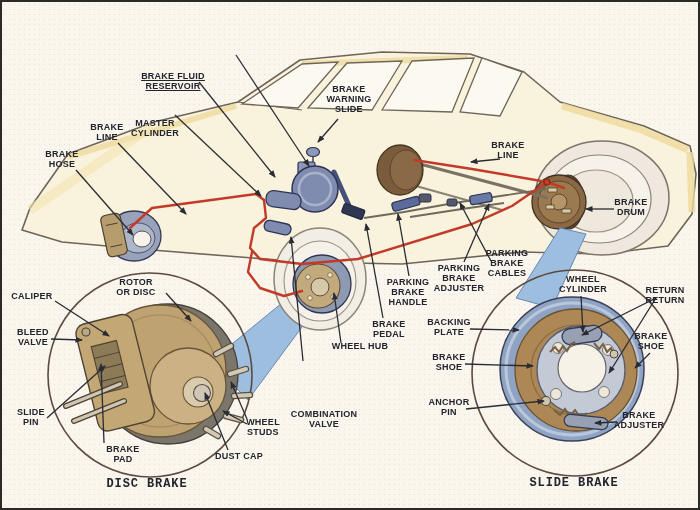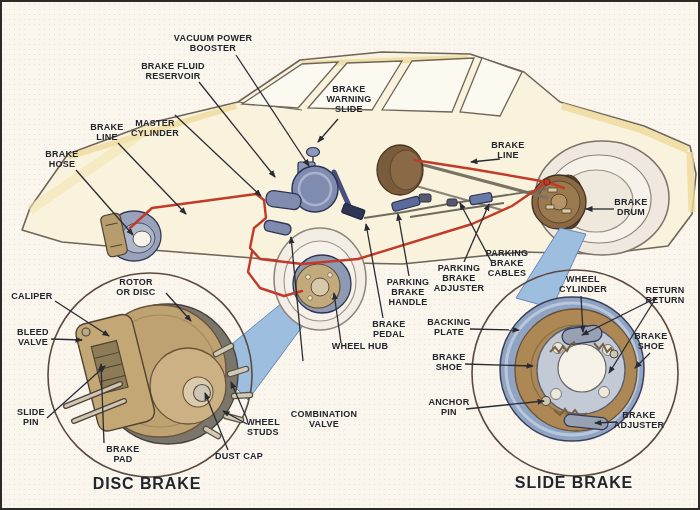--- a/index.html
+++ b/index.html
@@ -12,21 +12,21 @@
     overflow:hidden;
     font-family:"Liberation Sans", sans-serif;
   }
   #art, #leader-svg{position:absolute;left:0;top:0;width:700px;height:510px;}
   #label-layer{position:absolute;left:0;top:0;width:700px;height:510px;pointer-events:none;}
   .lbl{
     position:absolute; transform:translateX(-50%); text-align:center;
     font-weight:bold; font-size:9px; line-height:10px; letter-spacing:.25px;
     color:var(--label,#22242e); white-space:nowrap;
   }
-  .lbl.caption{font-size:16px; line-height:14px; letter-spacing:.9px;}
+  .lbl.caption{font-size:12px; line-height:14px; letter-spacing:.9px;font-family:Liberation Mono, monospace;}
   .leader{stroke:var(--leader,#2a2c33); stroke-width:1.3; fill:none;}
 </style>
 </head>
 <body>
 
 <div id="stage">
 
   <svg id="art" viewBox="0 0 700 510">
 
     <g>
@@ -225,25 +225,21 @@
       <line x1="53" y1="299" x2="107" y2="334" class="leader" marker-end="url(#arrow)"></line>
       <line x1="49" y1="337" x2="80" y2="338" class="leader" marker-end="url(#arrow)"></line>
       <line x1="45" y1="416" x2="103" y2="364" class="leader" marker-end="url(#arrow)"></line>
       <line x1="102" y1="441" x2="99" y2="362" class="leader" marker-end="url(#arrow)"></line>
       <line x1="226" y1="448" x2="203" y2="391" class="leader" marker-end="url(#arrow)"></line>
       <line x1="245" y1="417" x2="229" y2="380" class="leader" marker-end="url(#arrow)"></line>
       <line x1="245" y1="422" x2="221" y2="409" class="leader" marker-end="url(#arrow)"></line>
     </svg>
 
   <div id="label-layer">
-      <div class="lbl" style="left: 211px; top: 31px;">
-        <div>VACUUM POWER</div>
-        <div>BOOSTER</div>
-      </div>
-      <div class="lbl" style="left: 171px; top: 59px;">
+      <div class="lbl" style="left: 171px; top: 69px; text-decoration: underline;">
         <div>BRAKE FLUID</div>
         <div>RESERVOIR</div>
       </div>
       <div class="lbl" style="left: 153px; top: 92px; margin-top: 24px;">
         <div>MASTER</div>
         <div>CYLINDER</div>
       </div>
       <div class="lbl" style="left: 105px; top: 120px;">
         <div>BRAKE</div>
         <div>LINE</div>

